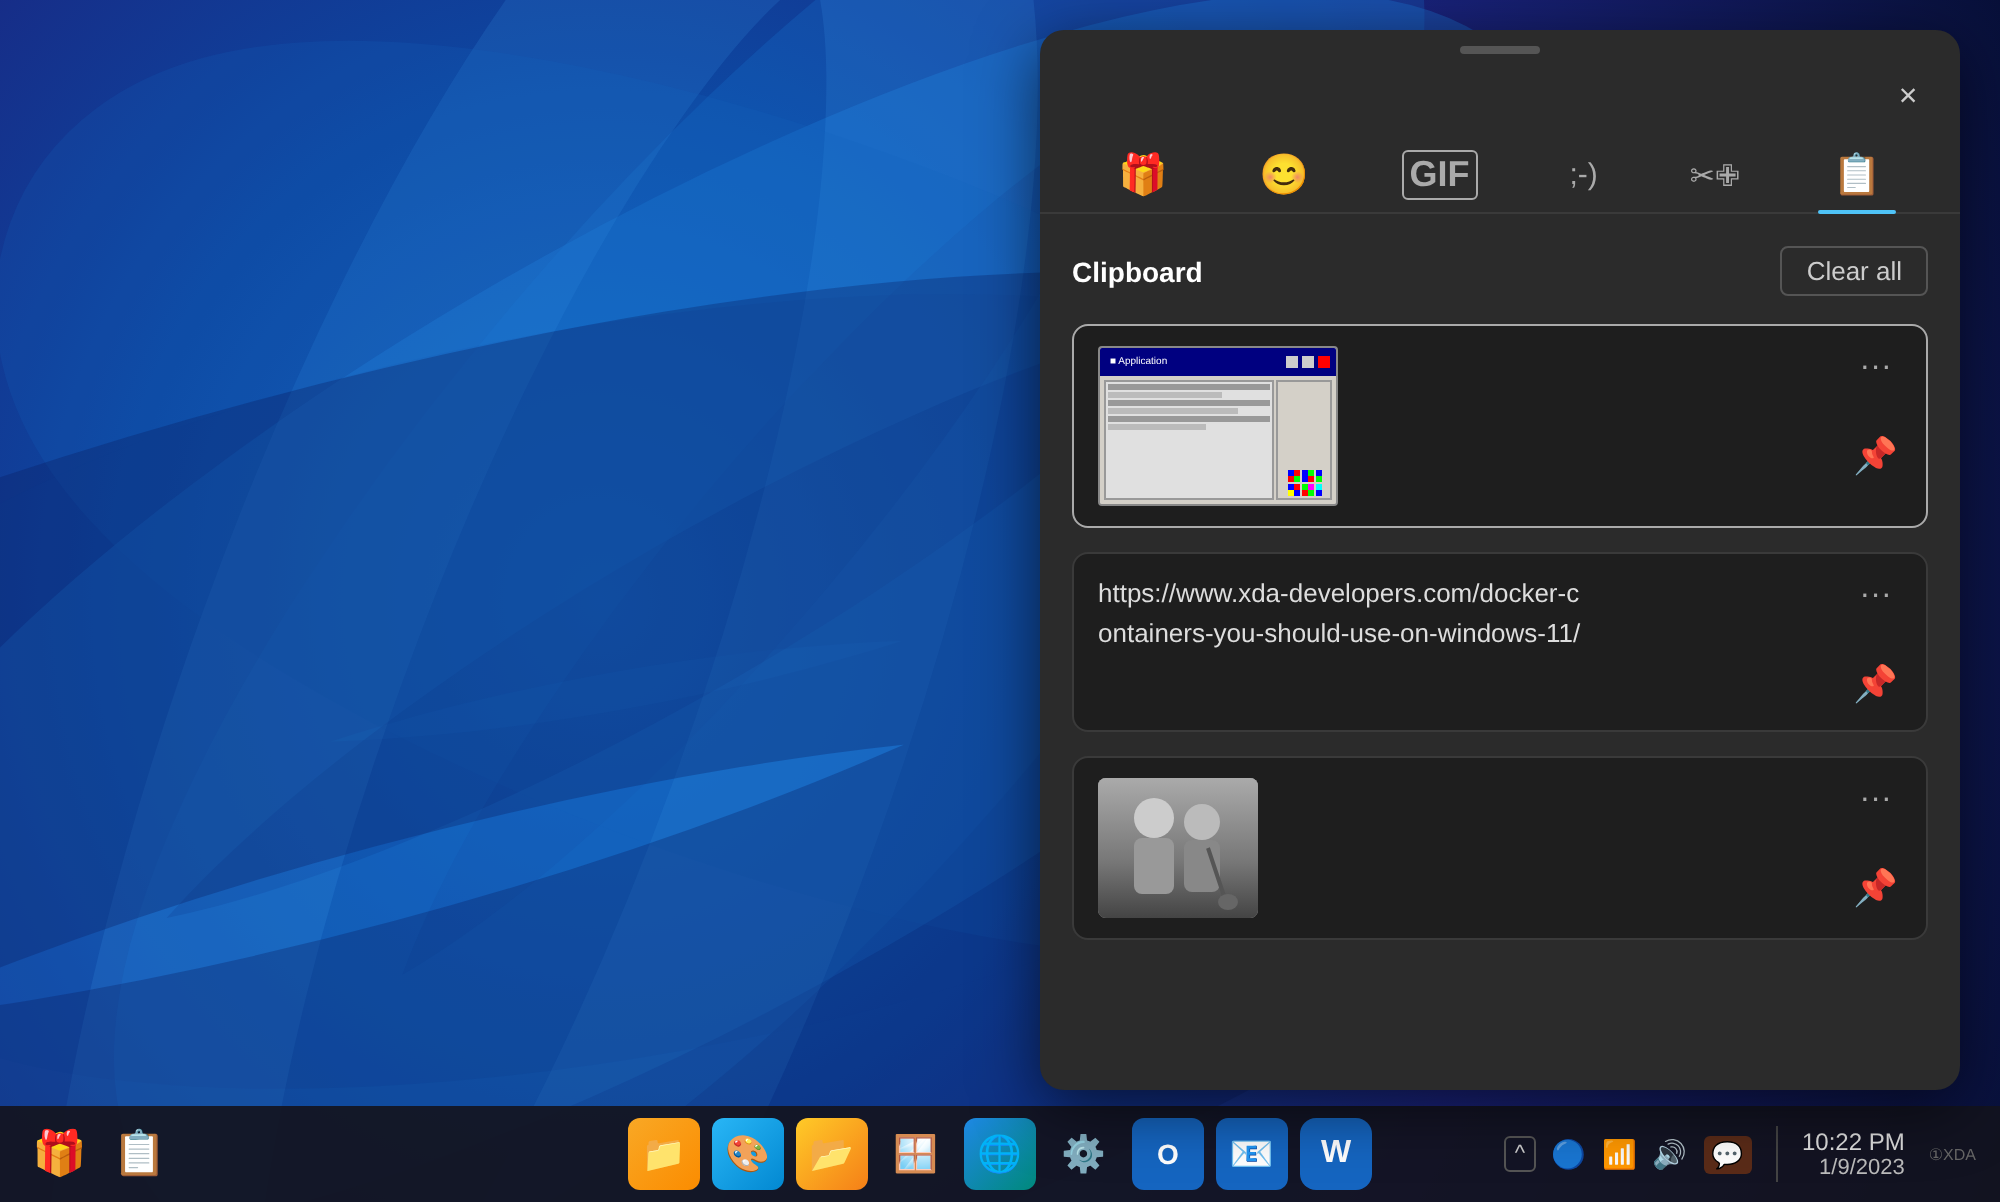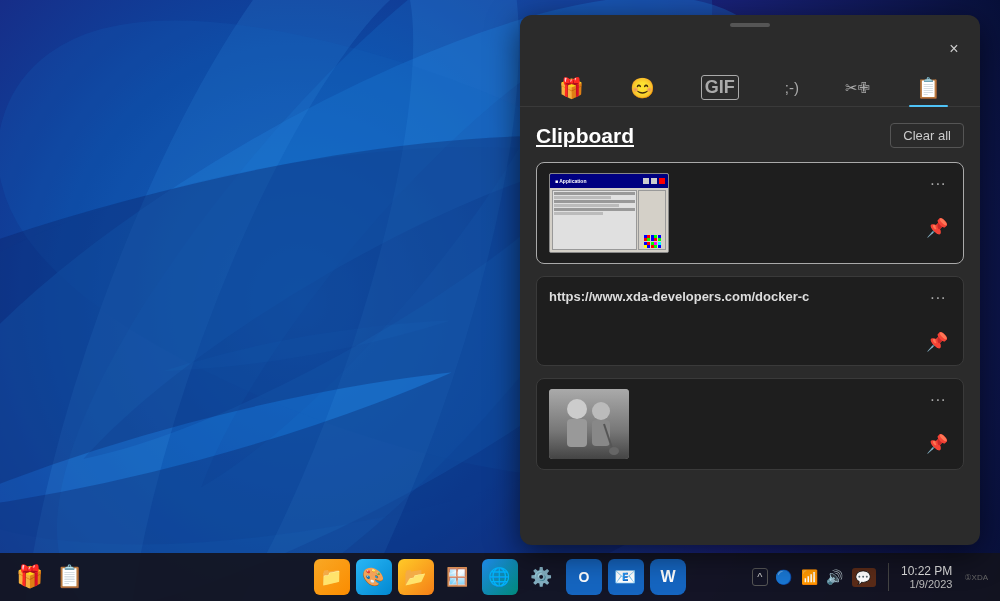--- a/index.html
+++ b/index.html
@@ -168,24 +168,23 @@
     #panel-content::-webkit-scrollbar-thumb { background: #555; border-radius: 3px; }
 
     #clipboard-header {
       display: flex;
       align-items: center;
       justify-content: space-between;
       margin-bottom: 14px;
     }
 
     #clipboard-title {
-      font-size: 21px;
+      font-size: 14px;
       font-weight: 600;
       color: #fff;
-      text-decoration: underline;
     }
 
     #clear-all-btn {
       background: transparent;
       border: 1px solid #555;
       color: #ccc;
       padding: 4px 12px;
       border-radius: 4px;
       font-size: 13px;
       cursor: pointer;
@@ -207,21 +206,20 @@
 
     .item-top-row {
       display: flex;
       justify-content: space-between;
       align-items: flex-start;
     }
 
     .item-content {
       flex: 1;
       overflow: hidden;
-      font-weight: bold;
     }
 
     .item-actions-col {
       display: flex;
       flex-direction: column;
       align-items: center;
       gap: 20px;
       margin-left: 8px;
     }
 
@@ -424,20 +422,21 @@
           <button class="action-btn" title="Pin" style="font-size:18px;">📌</button>
         </div>
       </div>
     </div>
 
     <div class="clipboard-item">
       <div class="item-top-row">
         <div class="item-content">
           <div class="url-text">
             <span>https://www.xda-developers.com/docker-c</span><br>
+            <span>ontainers-you-should-use-on-windows-11/</span>
           </div>
         </div>
         <div class="item-actions-col">
           <button class="action-btn" title="More options">···</button>
           <button class="action-btn" title="Pin" style="font-size:18px;">📌</button>
         </div>
       </div>
     </div>
 
     <div class="clipboard-item">

